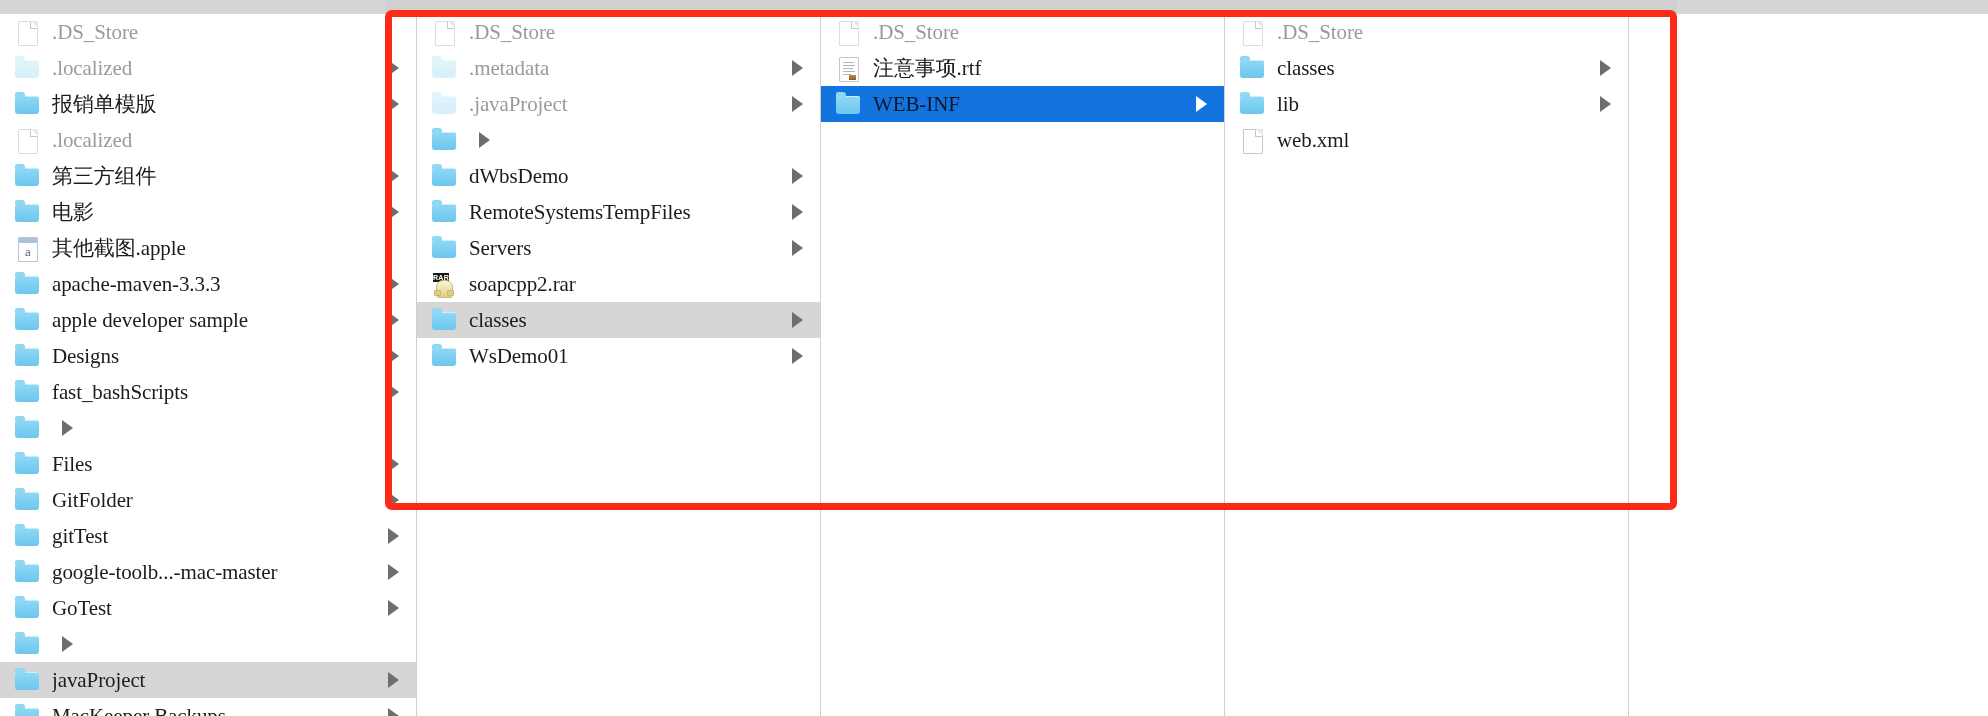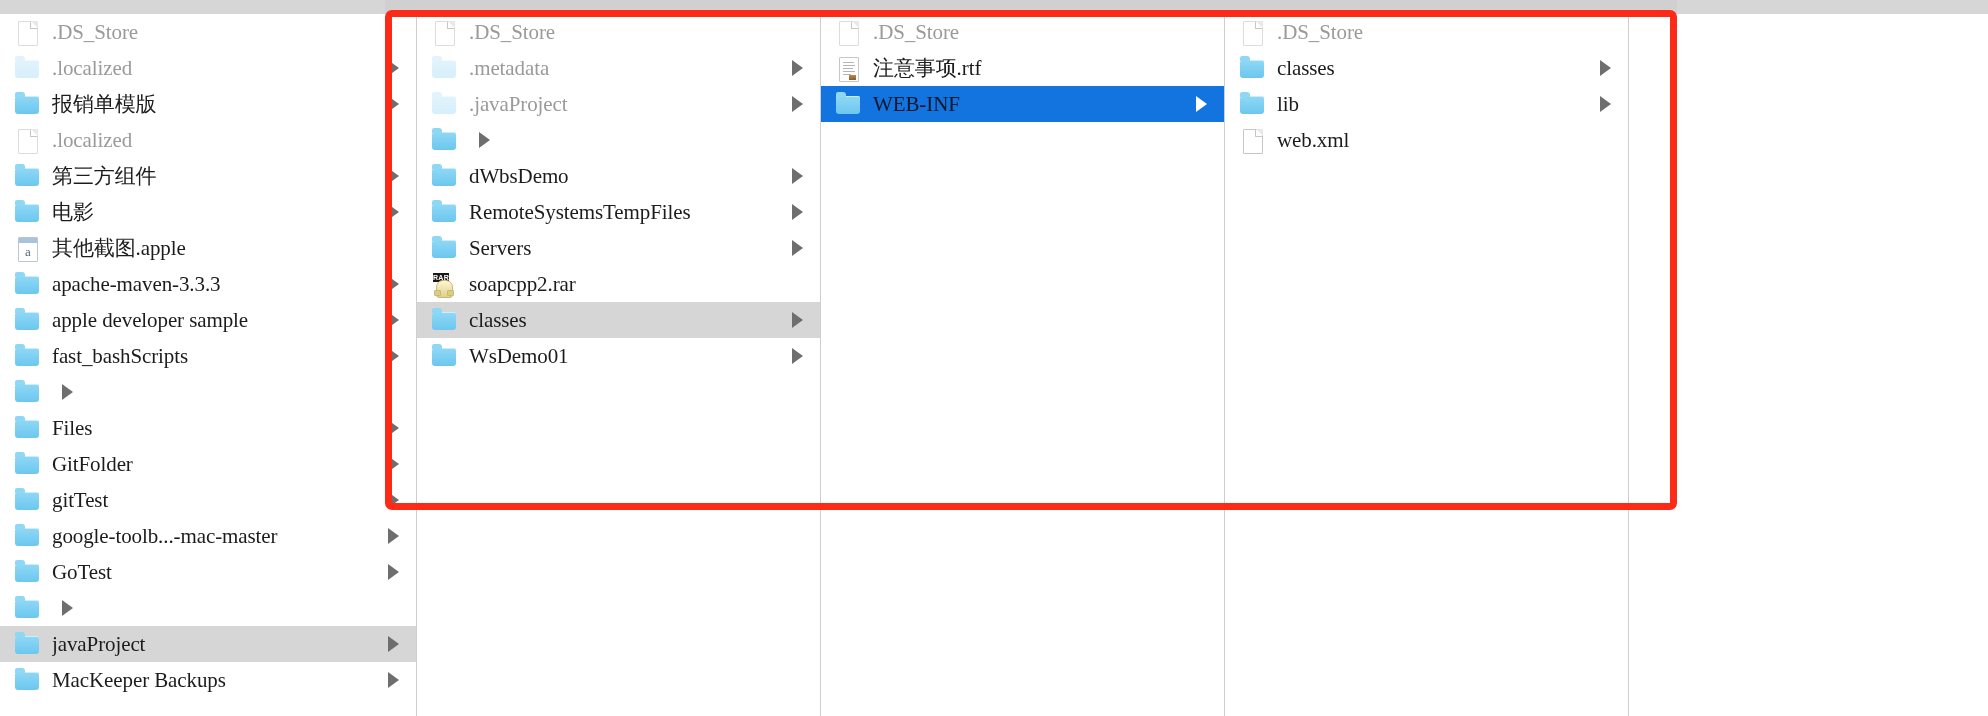--- a/index.html
+++ b/index.html
@@ -359,20 +359,29 @@
             </span>
             <span class="label">apple developer sample</span>
             <span class="arrow">
               <span class="tri"></span>
             </span>
           </div>
           <div class="row">
             <span class="icon">
               <span class="ic-folder"></span>
             </span>
+            <span class="label">Designs</span>
+            <span class="arrow">
+              <span class="tri"></span>
+            </span>
+          </div>
+          <div class="row">
+            <span class="icon">
+              <span class="ic-folder"></span>
+            </span>
             <span class="label">fast_bashScripts</span>
             <span class="arrow">
               <span class="tri"></span>
             </span>
           </div>
           <div class="row">
             <span class="icon">
               <span class="ic-folder"></span>
             </span>
             <span class="arrow">

